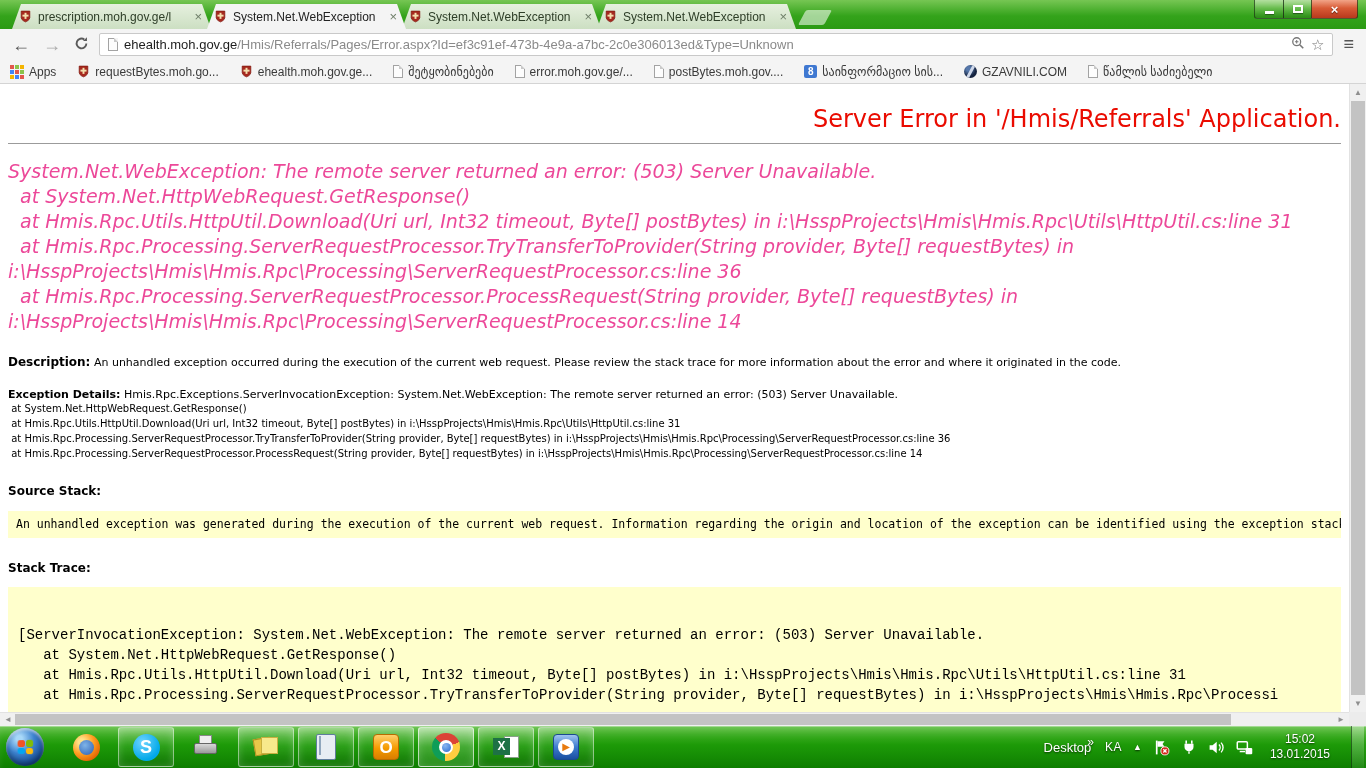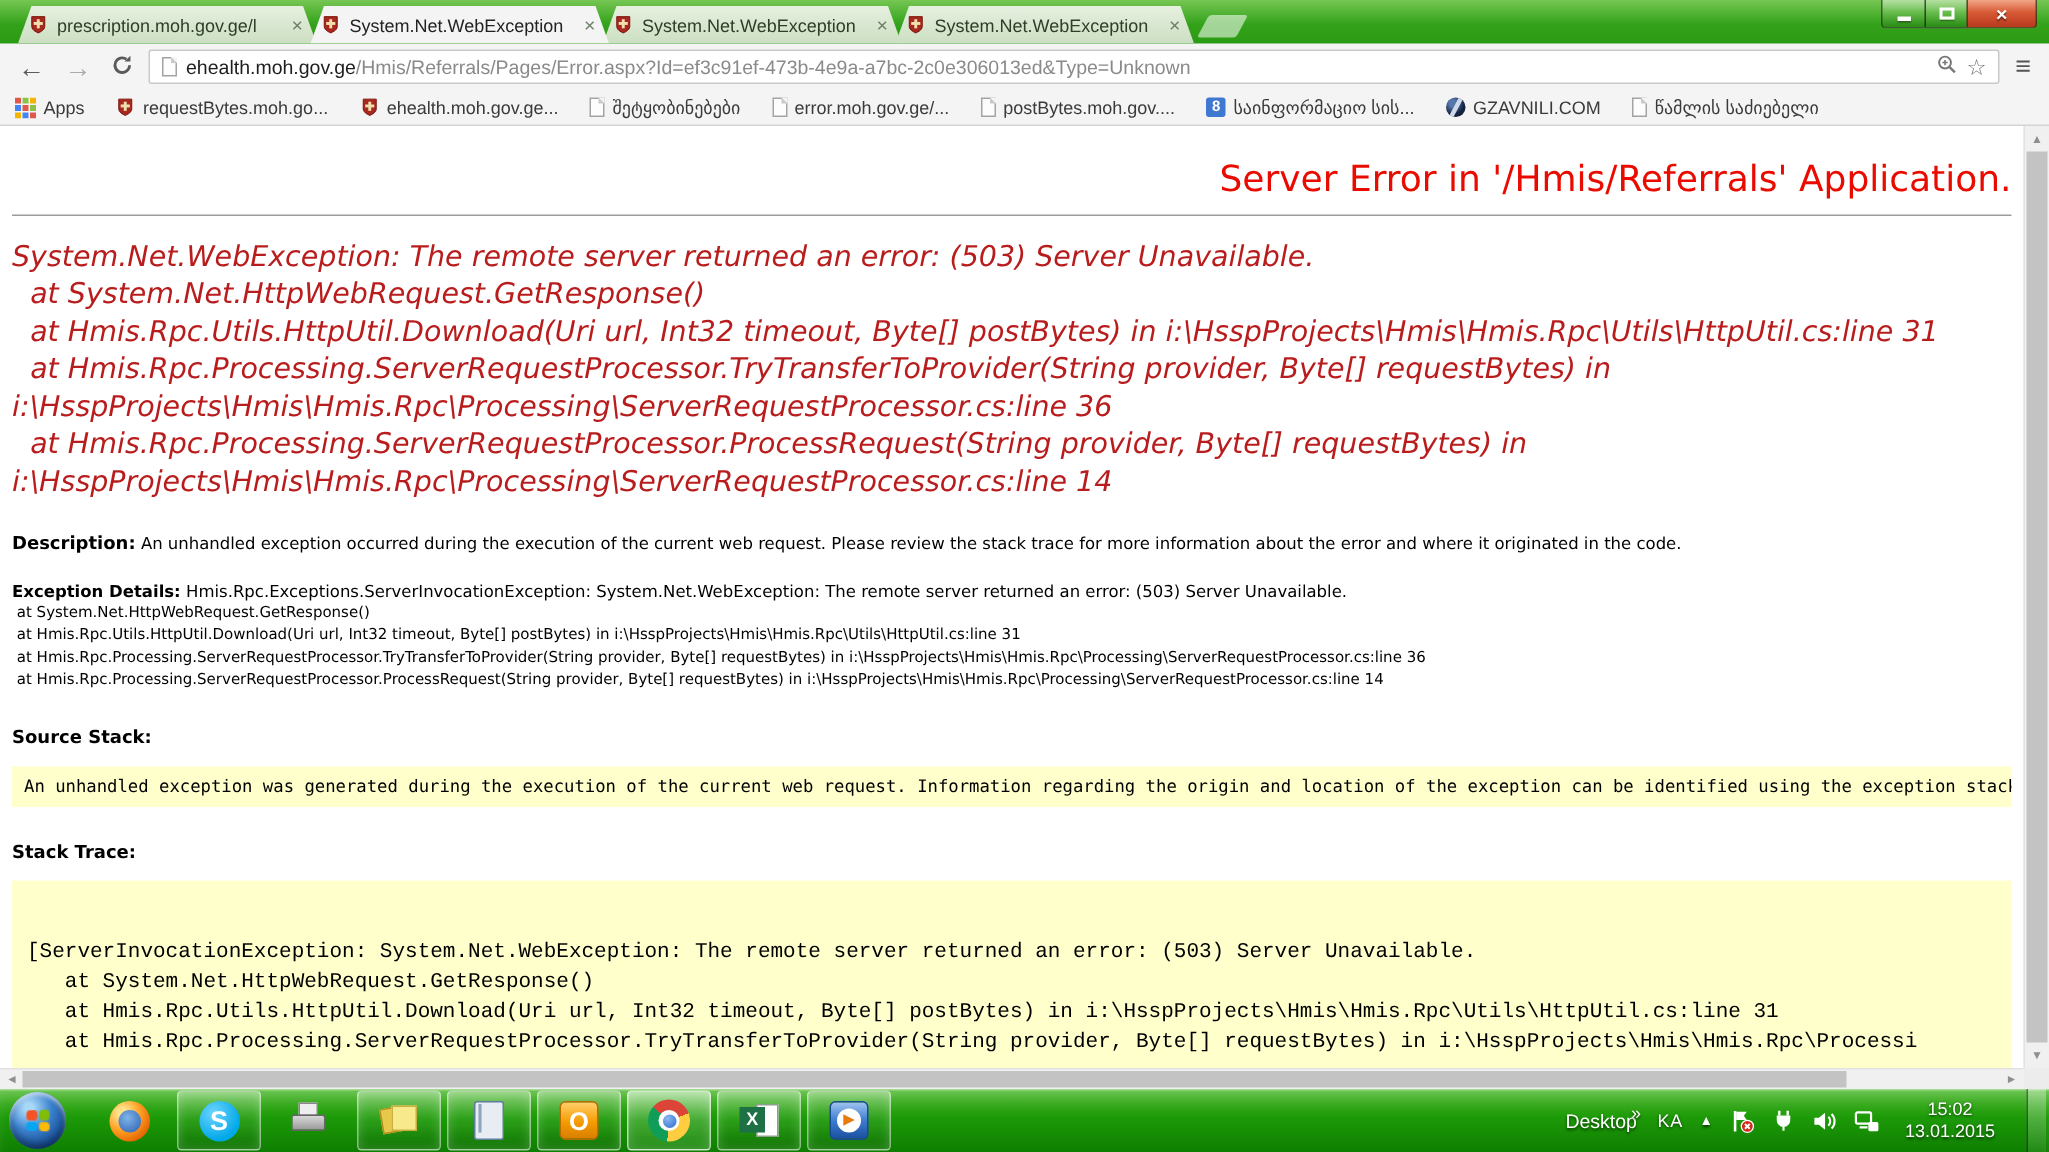--- a/index.html
+++ b/index.html
@@ -55,21 +55,21 @@
     background:radial-gradient(circle at 35% 30%, #5577aa 0 18%, #15233f 60%); position:relative; overflow:hidden; }
   .globe-ico::after { content:""; position:absolute; left:5px; top:-2px; width:3px; height:18px;
     background:#cfd8ea; transform:rotate(28deg); border-radius:2px; }
 
   
   .content { position:relative; flex:1; background:#fff; overflow:hidden; }
   .pagecol { position:absolute; left:0; top:0; right:17px; bottom:14px; overflow:hidden;
     padding:0 8px; font-family:"DejaVu Sans",sans-serif; }
   .err-h1 { font-size:24px; font-weight:400; color:#ea0b00; margin:21px 0 10px;text-align:right; }
   .err-hr { border:none; border-top:1px solid #9b9b9b; margin:0; }
-  .h2block { margin-top:15px; color:#b91c1c; font-style:italic; font-size:19px; line-height:25px; }
+  .h2block { margin-top:15px; color:#ec4899; font-style:italic; font-size:19px; line-height:25px; }
   .h2line { white-space:pre-wrap; }
   .desc-row { margin-top:21px; font-size:11px; color:#000; }
   .desc-row b { font-size:12px; }
   .exc-block { margin-top:19px; font-size:11px; }
   .exc-line { font-size:10px; line-height:15px; white-space:pre-wrap; color:#000; }
   .sect-label { margin-top:23px; font-weight:bold; font-size:12px; }
   .codebox { background:#ffffcc; margin-top:13px; padding:6px 8px;
     font-family:"DejaVu Sans Mono","Liberation Mono",monospace; }
   .codebox.src { font-size:11.5px; line-height:15px; white-space:nowrap; overflow:hidden; }
   .codebox.stack { margin-top:12px; padding:38px 10px 12px; font-size:14px; line-height:20px;

